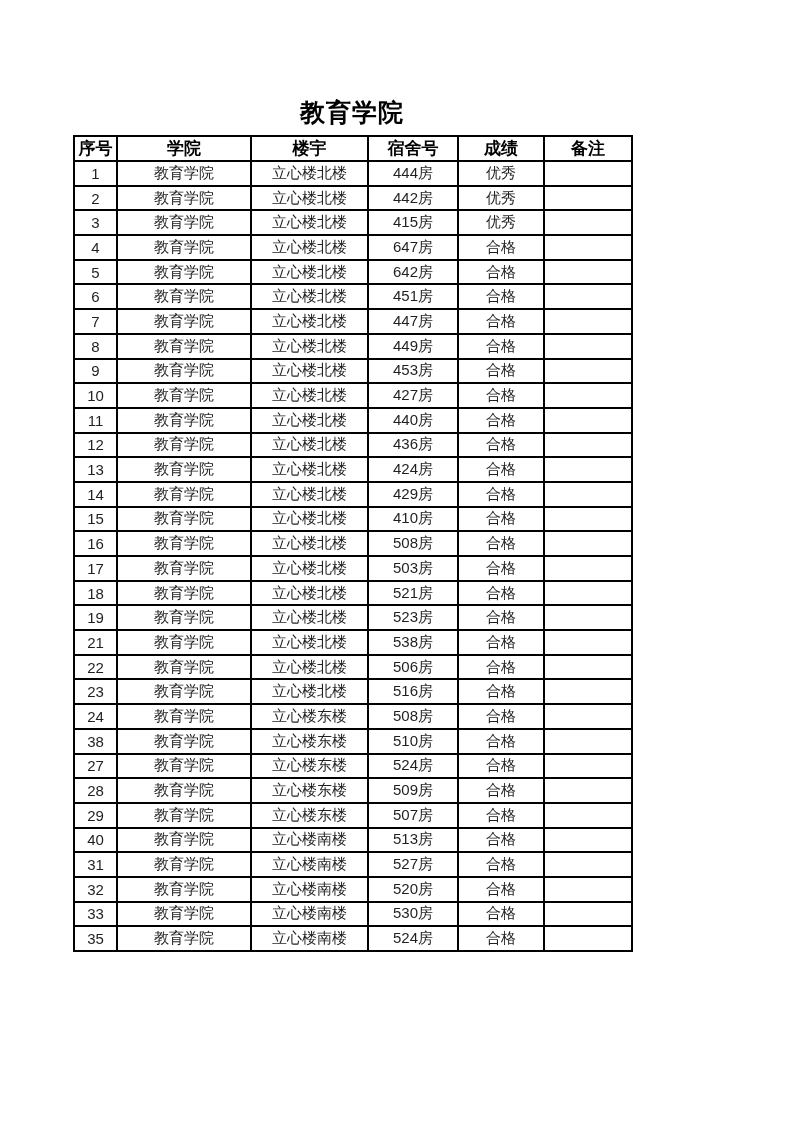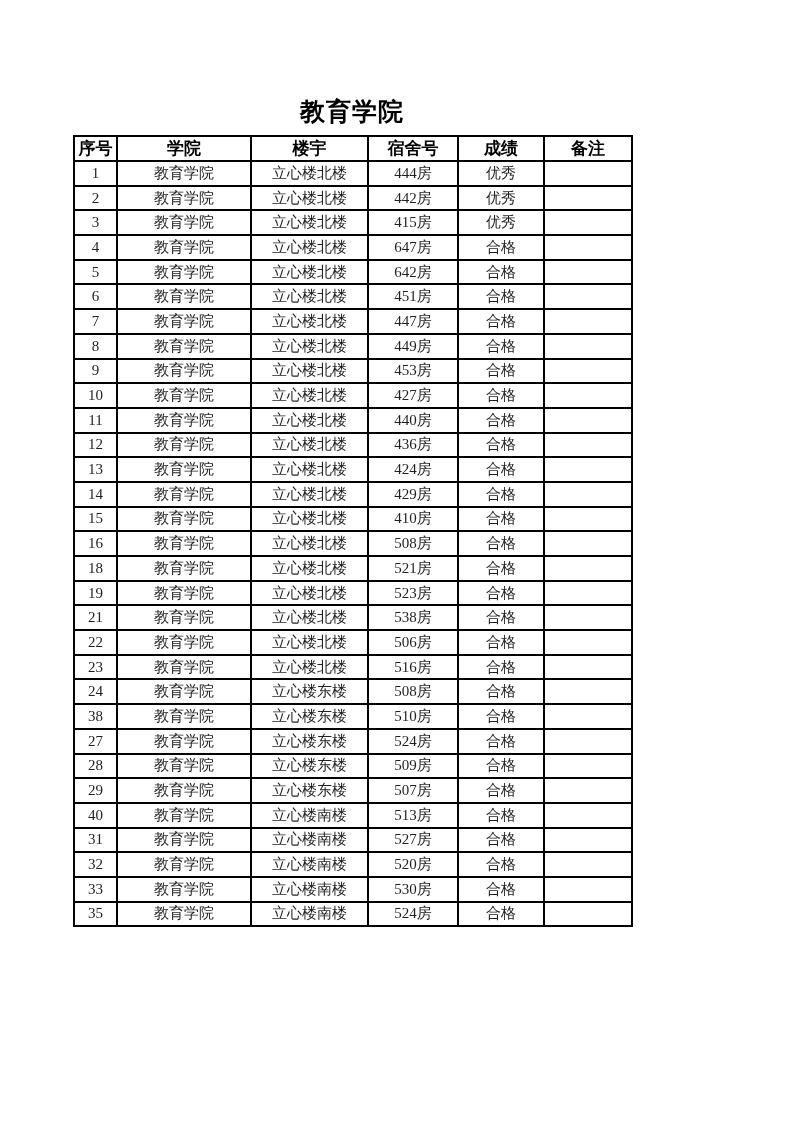--- a/index.html
+++ b/index.html
@@ -2,21 +2,21 @@
 <html><head>
 <meta charset="utf-8">
 <style>
   * { margin: 0; padding: 0; box-sizing: border-box; }
   html, body { background: #ffffff; }
   .page {
     position: relative;
     width: 793px;
     height: 1122px;
     background: #ffffff;
-    font-family: Liberation Serif, serif;
+    font-family: Liberation Sans, sans-serif;
     overflow: hidden;
   }
   .title {
     position: absolute;
     left: 73px;
     top: 97px;
     width: 558px;
     text-align: center;
     font-size: 25px;
     font-weight: bold;
@@ -200,20 +200,28 @@
         </tr>
         <tr>
           <td>16</td>
           <td>教育学院</td>
           <td>立心楼北楼</td>
           <td>508房</td>
           <td>合格</td>
           <td></td>
         </tr>
         <tr>
+          <td>17</td>
+          <td>教育学院</td>
+          <td>立心楼北楼</td>
+          <td>503房</td>
+          <td>合格</td>
+          <td></td>
+        </tr>
+        <tr>
           <td>18</td>
           <td>教育学院</td>
           <td>立心楼北楼</td>
           <td>521房</td>
           <td>合格</td>
           <td></td>
         </tr>
         <tr>
           <td>19</td>
           <td>教育学院</td>

